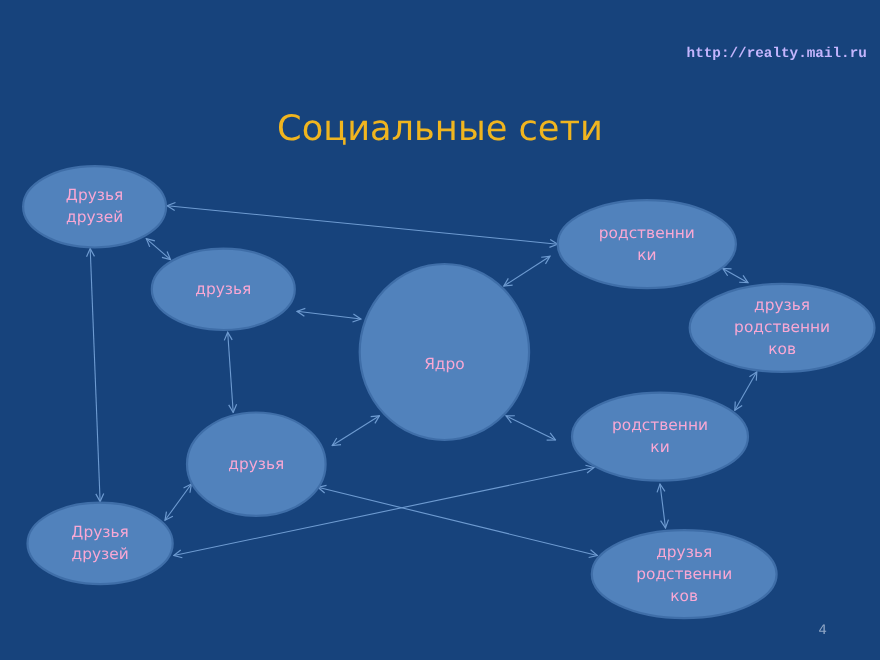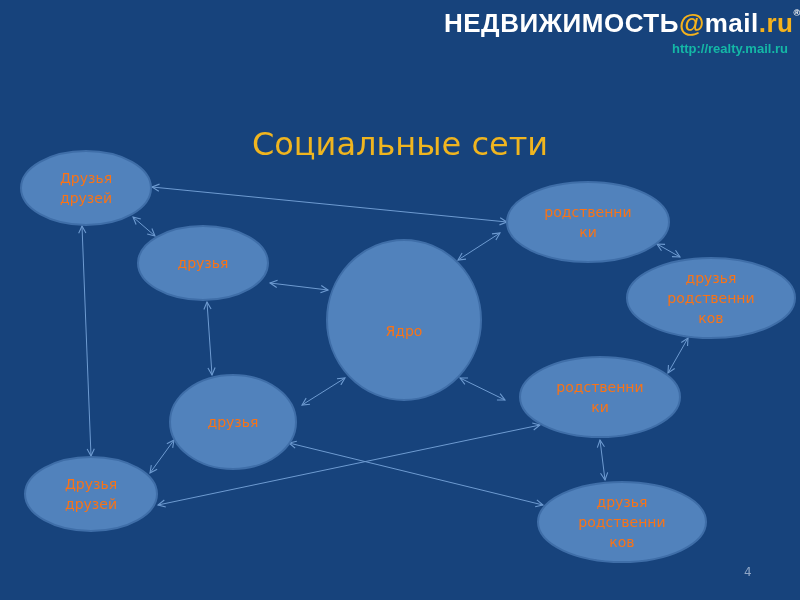--- a/index.html
+++ b/index.html
@@ -2,33 +2,30 @@
 <html><head>
 <meta charset="utf-8">
 <style>
   html, body { margin:0; padding:0; }
   body { width:800px; height:600px; background:#16427a; position:relative; overflow:hidden; font-family:"DejaVu Sans", sans-serif; }
   .slide { position:absolute; left:0; top:0; width:800px; height:600px; background:#17437c; }
   .brand { position:absolute; left:444px; top:8px; font-family:"Liberation Sans", sans-serif; font-weight:bold; font-size:26px; color:#ffffff; letter-spacing:0.5px; white-space:nowrap; }
   .brand .at { color:#f5b21c; }
   .brand .ru { color:#f5b21c; }
   .brand .reg { font-size:9px; vertical-align:top; color:#fff; }
-  .url { position:absolute; right:12px; top:41px; font-family:Liberation Sans, sans-serif; font-weight:bold; font-size:13px; color:#14b8a6; }
-  .title { position:absolute; left:0; width:800px; top:97px; text-align:center; font-size:32px; color:#f0b51f; font-family:"DejaVu Sans", sans-serif;margin-top:28px; }
+  .url { position:absolute; right:12px; top:41px; font-family:Liberation Mono, monospace; font-weight:bold; font-size:13px; color:#c4b5fd; }
+  .title { position:absolute; left:0; width:800px; top:97px; text-align:center; font-size:32px; color:#f0b51f; font-family:"DejaVu Sans", sans-serif; }
   svg.diagram { position:absolute; left:0; top:0; }
-  .node-label { position:absolute; color:#f97316; font-size:14px; text-align:center; line-height:20px; transform:translate(-50%,-50%); white-space:nowrap; }
+  .node-label { position:absolute; color:#f9a8d4; font-size:14px; text-align:center; line-height:20px; transform:translate(-50%,-50%); white-space:nowrap; }
   .page-num { position:absolute; left:744px; top:565px; font-size:12px; color:#8fa6c6; }
 </style>
 </head>
 <body>
 
 <div class="slide">
-  <div class="brand">
-    <span>НЕДВИЖИМОСТЬ</span><span class="at">@</span><span>mail</span><span class="ru">.</span><span class="ru">ru</span><span class="reg">®</span>
-  </div>
   <div class="url">http://realty.mail.ru</div>
 
   <div class="title">Социальные сети</div>
 
   <svg class="diagram" id="diagram" width="800" height="600" viewBox="0 0 800 600">
     <defs>
       <marker id="arrow" viewBox="0 0 10 10" refX="9" refY="5" markerWidth="9" markerHeight="9" orient="auto-start-reverse" markerUnits="userSpaceOnUse">
         <path d="M1,1 L9,5 L1,9" fill="none" stroke="#6e9bd1" stroke-width="1.2"></path>
       </marker>
     </defs>

